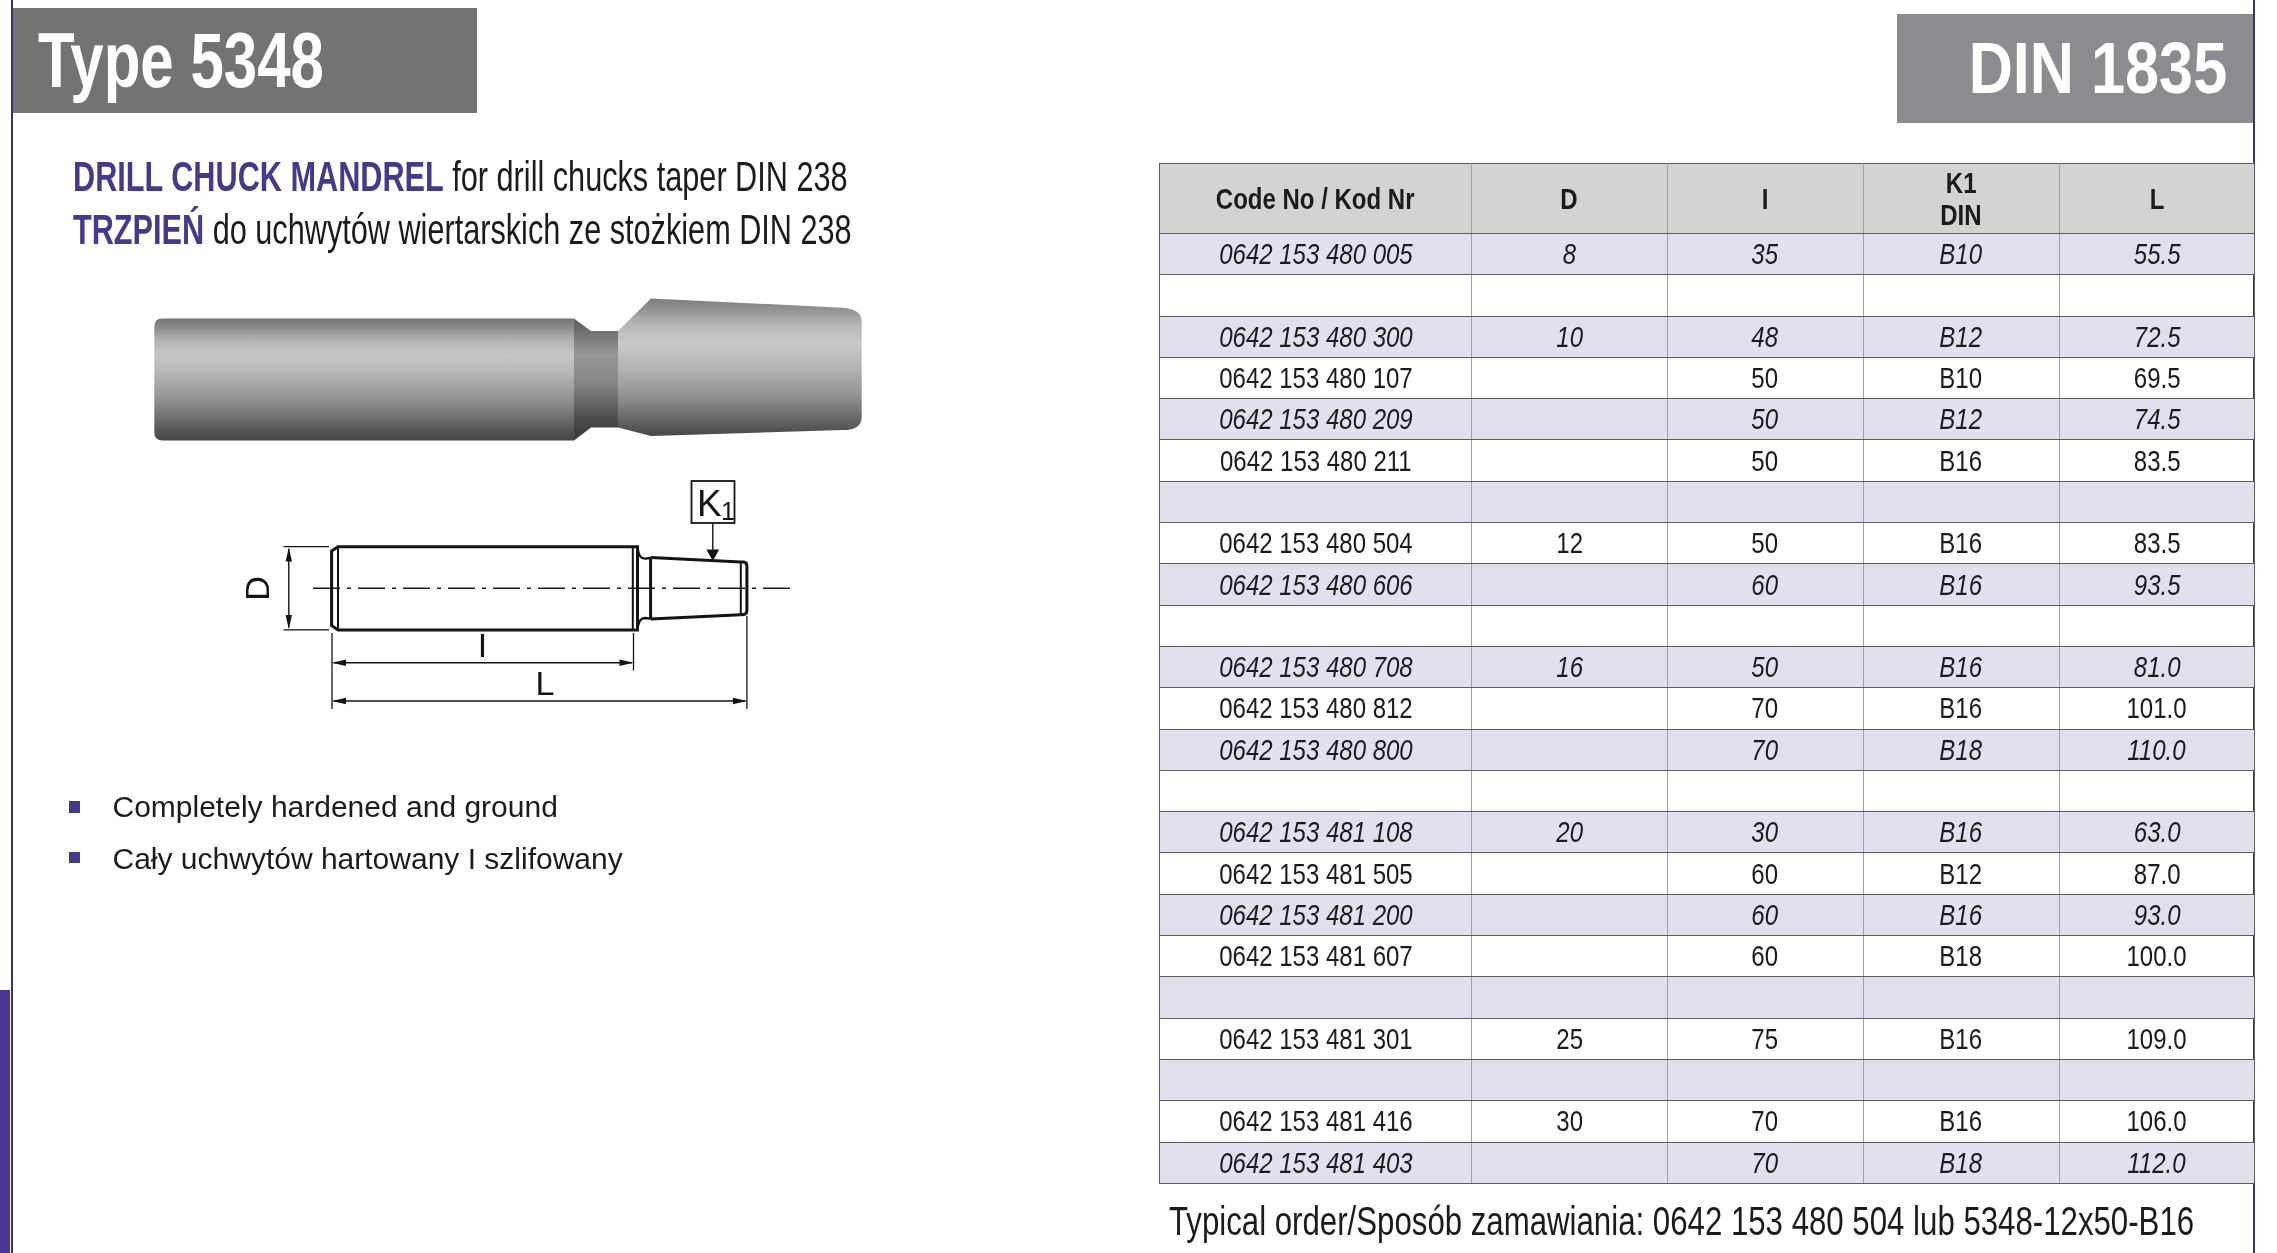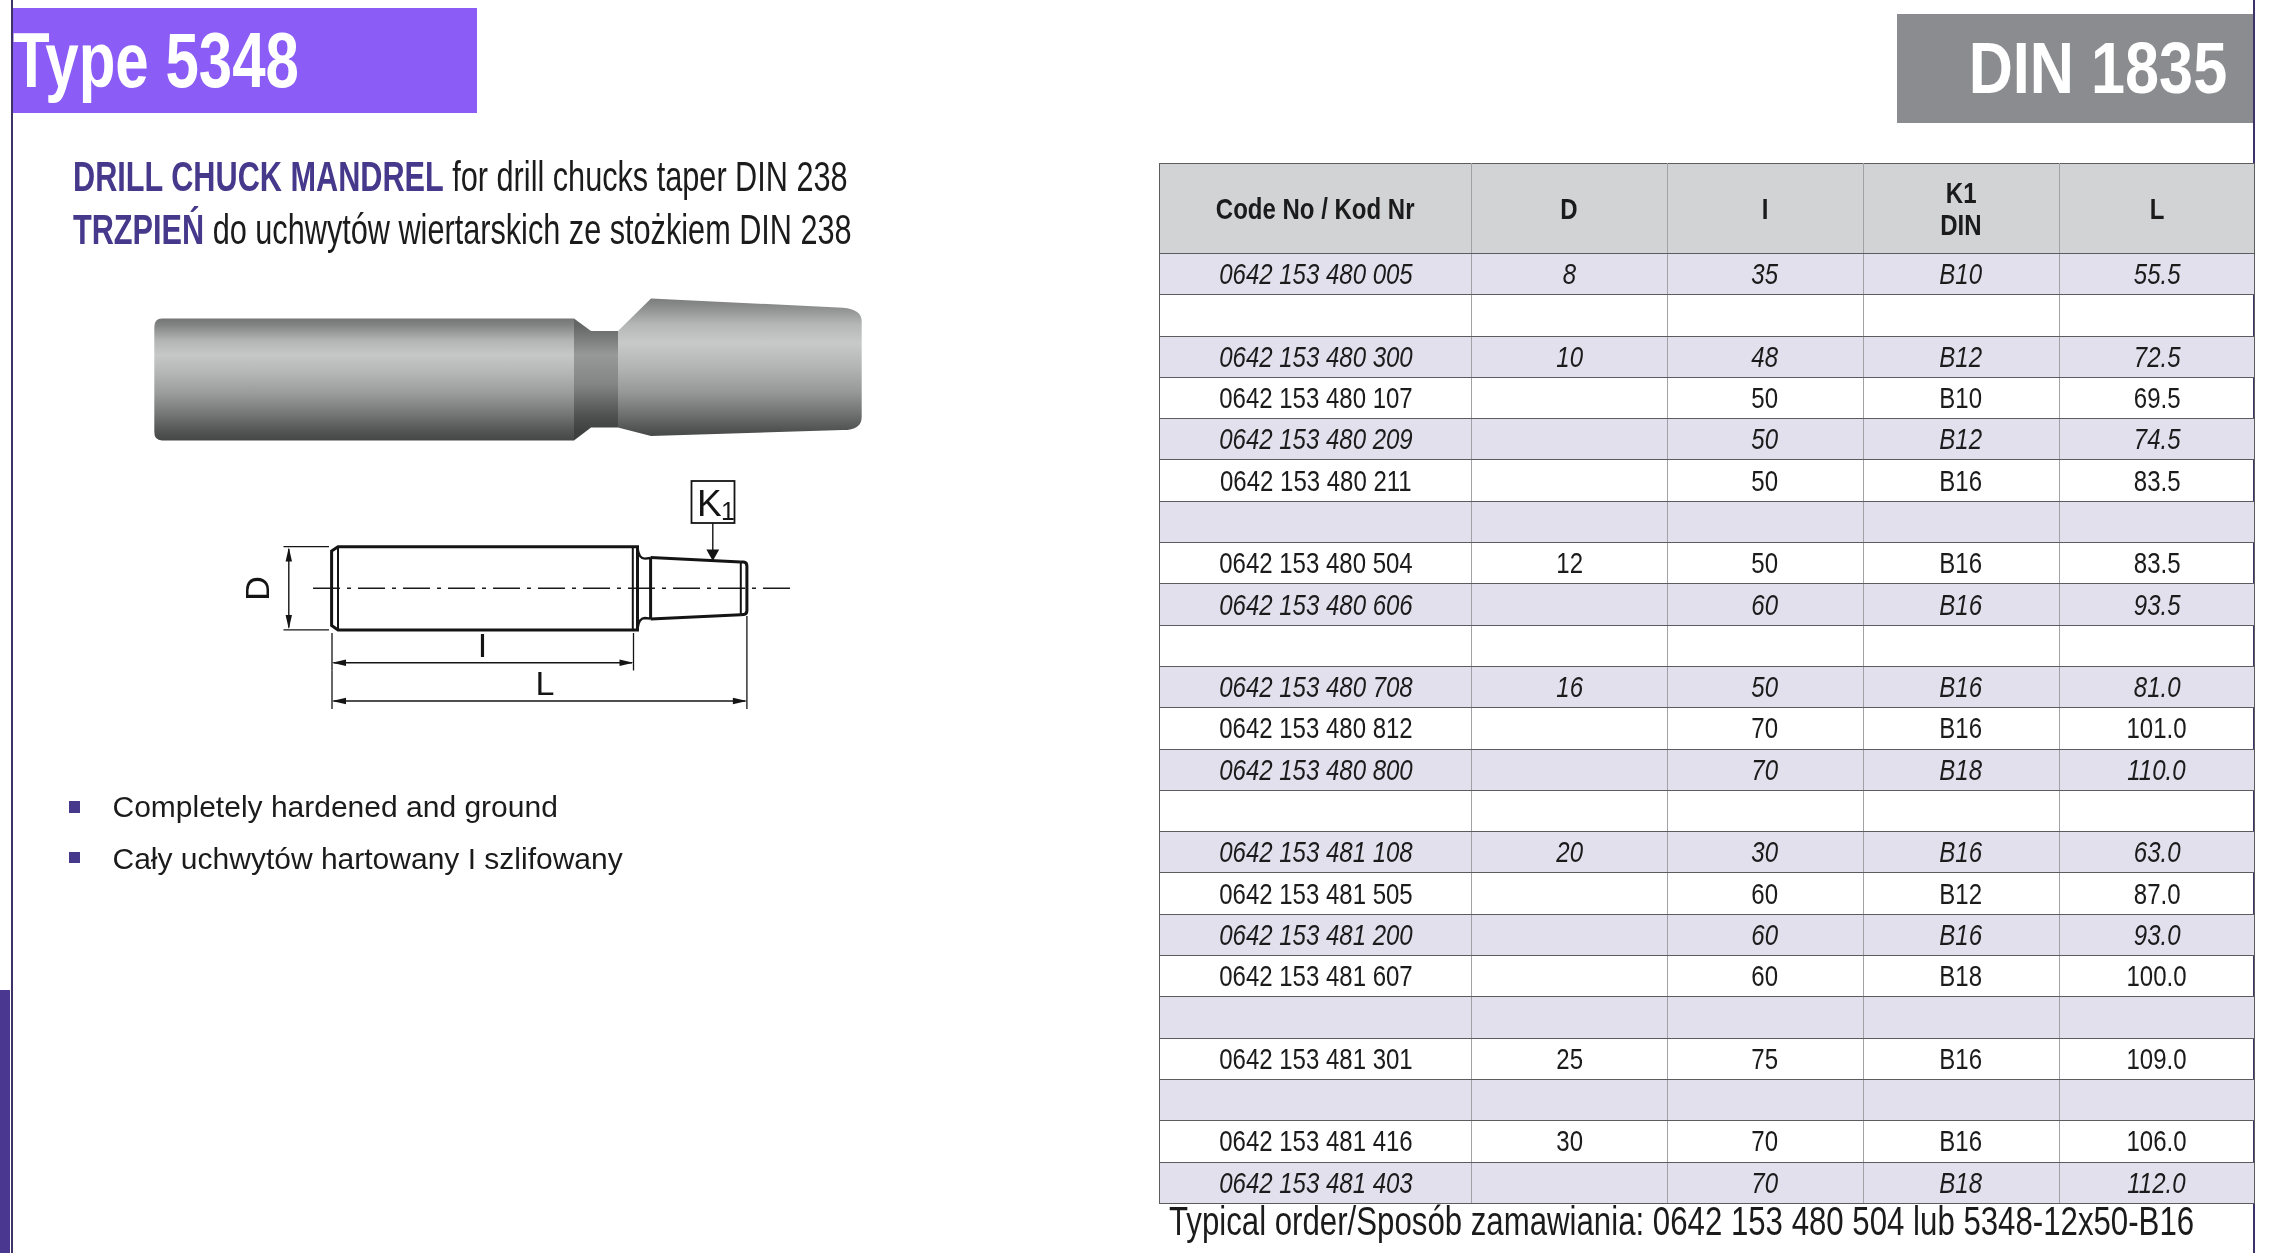--- a/index.html
+++ b/index.html
@@ -18,22 +18,23 @@
   .s78 { transform:scaleX(0.78); }
   .s80 { transform:scaleX(0.80); }
   .s85 { transform:scaleX(0.85); transform-origin:100% 50%; }
 
   
   #left-line  { left:10.6px; top:0; width:2.4px; height:1253px; background:#3d3367; }
   #right-line { left:2252.8px; top:0; width:2.6px; height:1253px; background:#3d3367; }
   #left-bar   { left:0; top:990px; width:10px; height:263px; background:#4a3790; }
 
   #type-box {
-    left:13px; top:8px; width:464px; height:105px; background:#8b5cf6;
+    left:13px; top:8px; width:464px; height:105px; background:#737373;
     color:#ffffff; font-weight:bold; font-size:78px; line-height:105px;
+    padding-left:25px;
   }
   #din-box {
     left:1897px; top:14px; width:356px; height:109px; background:#8a8c8f;
     color:#ffffff; font-weight:bold; font-size:72px; line-height:109px;
     text-align:right; padding-right:26px;
   }
 
   #desc { left:73px; top:150px; width:1060px; font-size:42px; color:#1b1b1b; }
   #desc .line { height:53.4px; line-height:53.4px; white-space:nowrap;text-align:right; }
   #desc .lead { font-weight:bold; color:#46398c; }
@@ -57,21 +58,21 @@
   #spec-table col.c3 { width:196px; }
   #spec-table col.c4 { width:195.5px; }
   #spec-table th, #spec-table td {
     border-top:1px solid #5b5c60; border-bottom:1px solid #5b5c60;
     border-left:1px solid #a1a2a6; border-right:1px solid #a1a2a6;
     text-align:center; vertical-align:middle; overflow:hidden;
     padding:0;
   }
   #spec-table th:first-child, #spec-table td:first-child { border-left:1px solid #5b5c60; }
   #spec-table th:last-child,  #spec-table td:last-child  { border-right:1px solid #5b5c60; }
-  #spec-table thead th { background:#d2d3d5; height:90px; font-weight:bold; line-height:32px; }
+  #spec-table thead th { background:#d2d3d5; height:70px; font-weight:bold; line-height:32px; }
   #spec-table tbody td { height:41.3px; }
   #spec-table tr.stripe td { background:#e3e0ee;font-style:italic; }
   #spec-table .cx { transform-origin:50% 50%; }
 
   #footer-note {
     left:1169px; top:1196px; font-size:40px; color:#1b1b1b; line-height:50px;
     white-space:nowrap;
   }
 
   svg text { font-family:"Liberation Sans", sans-serif; }

